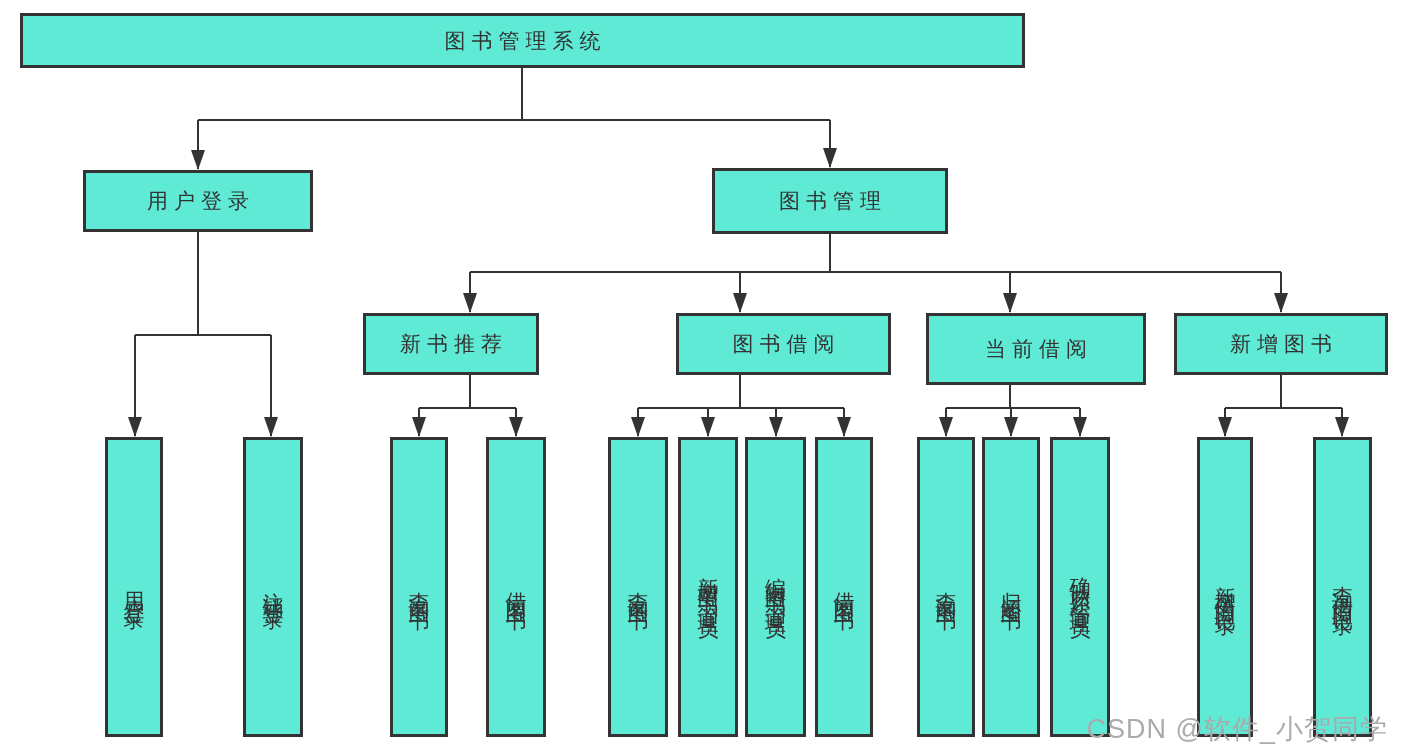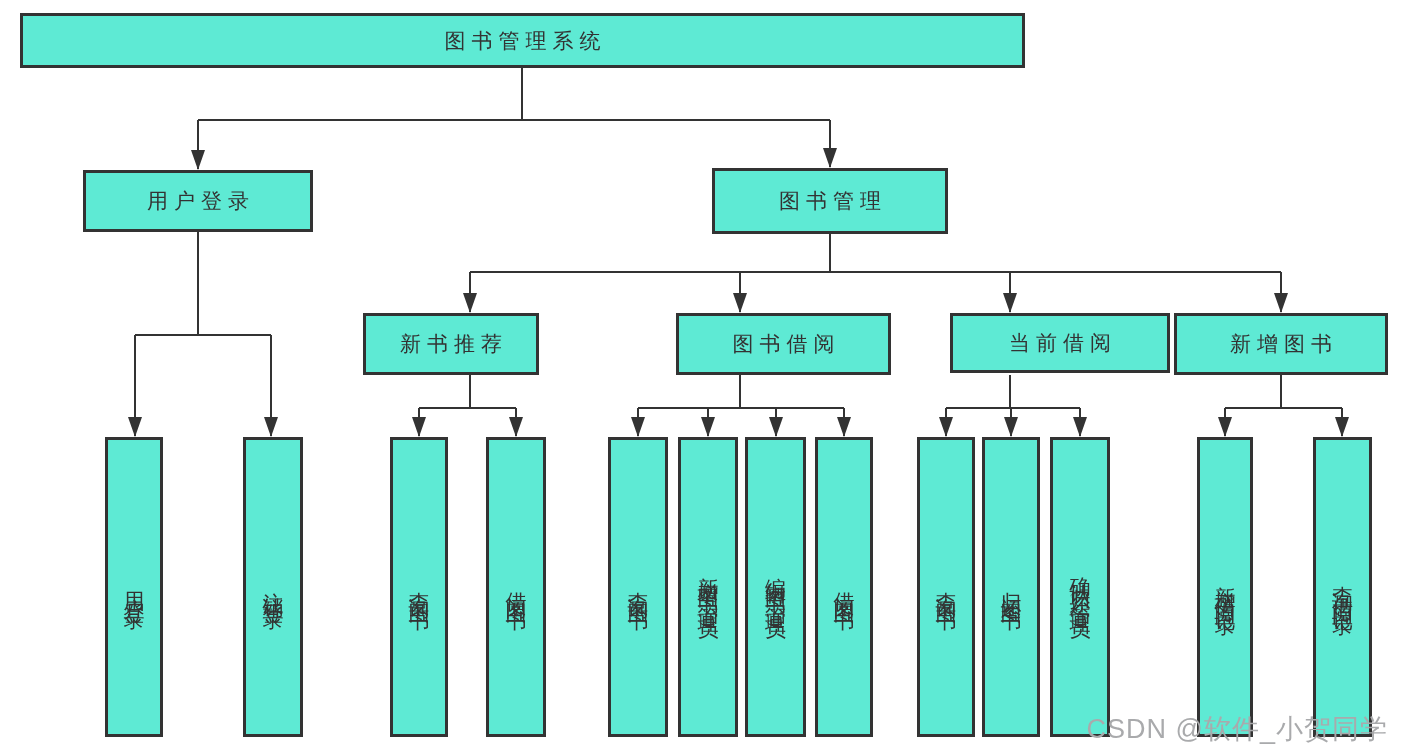--- a/index.html
+++ b/index.html
@@ -117,21 +117,21 @@
     </g>
   </svg>
 
   <div class="node" style="left:20px;top:13px;width:1005px;height:55px;">图书管理系统</div>
 
   <div class="node" style="left:83px;top:170px;width:230px;height:62px;">用户登录</div>
   <div class="node" style="left:712px;top:168px;width:236px;height:66px;text-align:center;">图书管理</div>
 
   <div class="node" style="left:363px;top:313px;width:176px;height:62px;">新书推荐</div>
   <div class="node" style="left:632px;top:313px;width:215px;height:62px;margin-left:44px;">图书借阅</div>
-  <div class="node" style="left:950px;top:313px;width:220px;height:60px;">当前借阅</div>
+  <div class="node" style="left:926px;top:313px;width:220px;height:72px;">当前借阅</div>
   <div class="node" style="left:1174px;top:313px;width:214px;height:62px;">新增图书</div>
 
   <div class="node leaf" style="left:105px;top:437px;width:58px;height:300px;">用户登录</div>
   <div class="node leaf" style="left:243px;top:437px;width:60px;height:300px;">注销登录</div>
 
   <div class="node leaf" style="left:390px;top:437px;width:58px;height:300px;">查询图书</div>
   <div class="node leaf" style="left:486px;top:437px;width:60px;height:300px;">借阅图书</div>
 
   <div class="node leaf" style="left:608px;top:437px;width:60px;height:300px;">查询图书</div>
   <div class="node leaf" style="left:678px;top:437px;width:60px;height:300px;">新增图书（管理员）</div>

